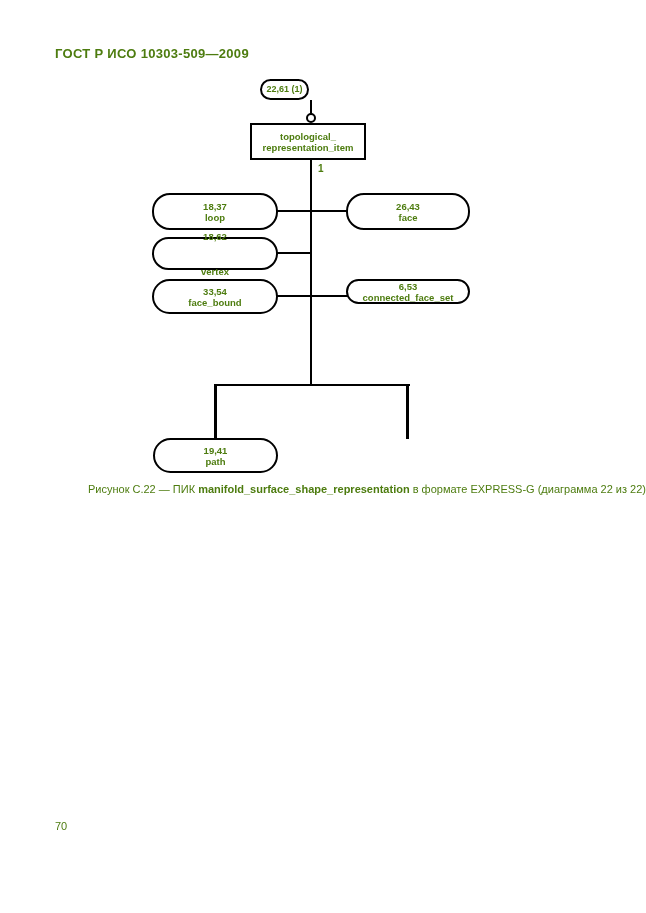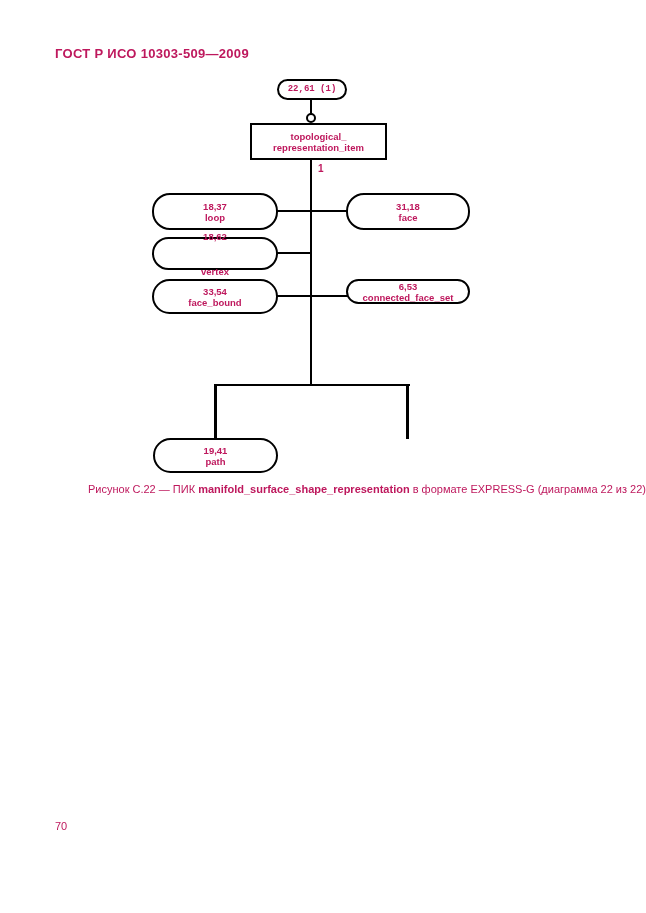--- a/index.html
+++ b/index.html
@@ -2,21 +2,21 @@
 <html><head>
 <meta charset="utf-8">
 <style>
   html,body { margin:0; padding:0; background:#e8e8e8; }
   .page {
     position:relative;
     width:646px; height:913px;
     margin:0 auto;
     background:#ffffff;
     font-family:"Liberation Sans", sans-serif;
-    color:#be185d;
+    color:#4d7c0f;
     overflow:hidden;
   }
   .doc-header {
     position:absolute; left:55px; top:46px;
     font-size:13px; font-weight:bold; letter-spacing:0.3px;
   }
   .line { position:absolute; background:#000; }
   .oval {
     position:absolute; box-sizing:border-box;
     border:2px solid #000; border-radius:18px; background:#fff;
@@ -46,43 +46,43 @@
     position:absolute; left:55px; top:820px; font-size:11px;
   }
 </style>
 </head>
 <body>
 
 <div class="page">
 
   <div class="doc-header">ГОСТ Р ИСО 10303-509—2009</div>
 
-  <div class="oval small" style="left:277px; top:79px; width:70px; height:21px;font-family:Liberation Mono, monospace;">
+  <div class="oval small" style="left:260px; top:79px; width:49px; height:21px;">
     <span>22,61 (1)</span>
   </div>
 
   <div class="line" style="left:310px; top:100px; width:2px; height:15px;"></div>
   <div class="circle-connector" style="left:306px; top:113px;"></div>
 
-  <div class="rect-node" style="left:250px; top:123px; width:137px; height:37px;">
+  <div class="rect-node" style="left:250px; top:123px; width:116px; height:37px;">
     <span>topological_</span>
     <span>representation_item</span>
   </div>
 
   <div class="cardinality" style="left:318px; top:163px;">1</div>
 
   <div class="line" style="left:310px; top:160px; width:2px; height:226px;"></div>
 
   <div class="line" style="left:276px; top:210px; width:72px; height:2px;"></div>
   <div class="oval" style="left:152px; top:193px; width:126px; height:37px;">
     <span>18,37</span>
     <span>loop</span>
   </div>
   <div class="oval" style="left:346px; top:193px; width:124px; height:37px;">
-    <span>31,18</span>
+    <span>26,43</span>
     <span>face</span>
   </div>
 
   <div class="line" style="left:276px; top:252px; width:36px; height:2px;"></div>
   <div class="oval" style="left:152px; top:237px; width:126px; height:33px;gap:24px;">
     <span>18,62</span>
     <span>vertex</span>
   </div>
 
   <div class="line" style="left:276px; top:295px; width:72px; height:2px;"></div>

